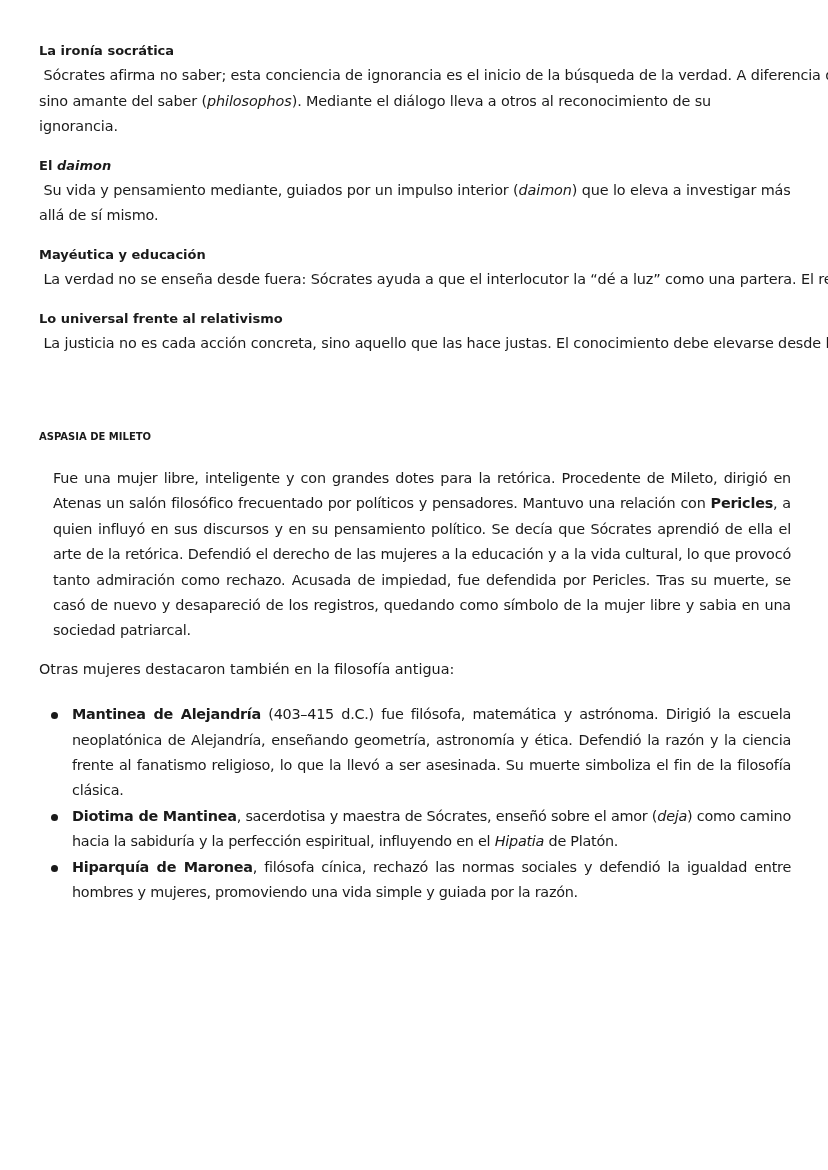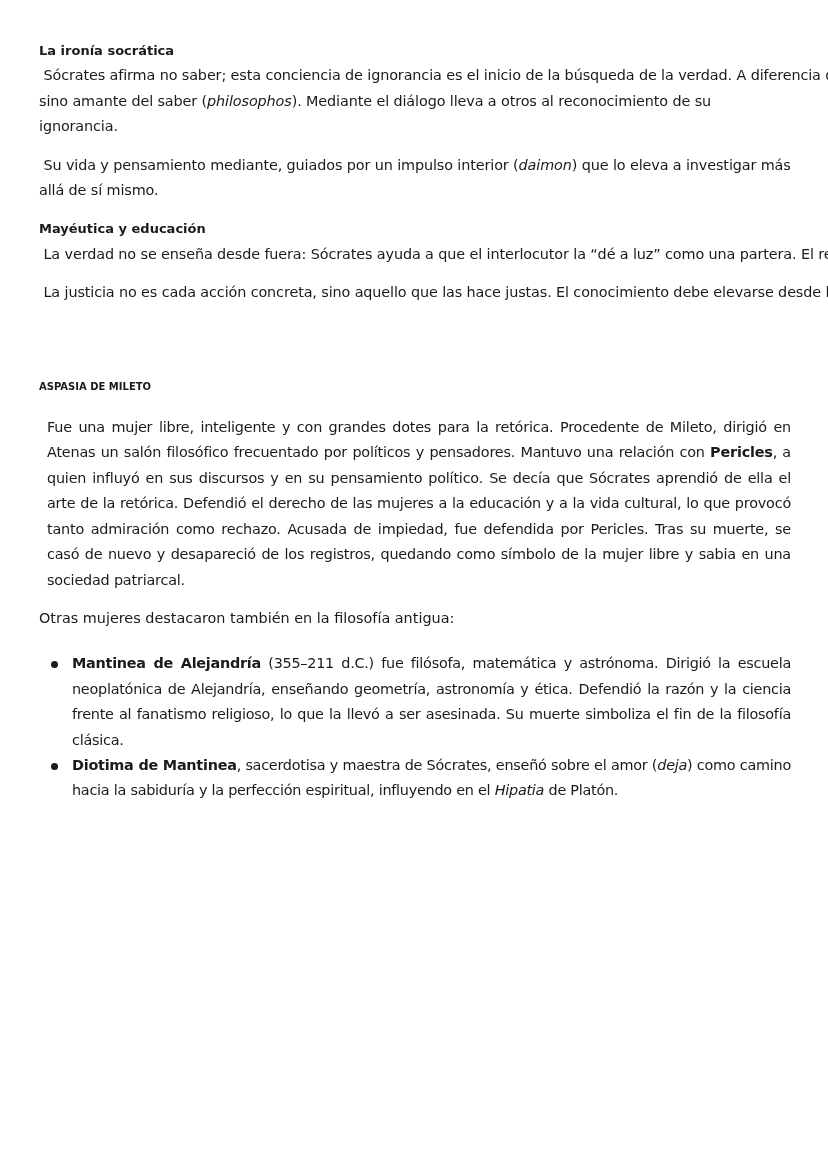--- a/index.html
+++ b/index.html
@@ -41,21 +41,21 @@
     .spacer {
       height: 55px;
     }
     .big-heading {
       font-weight: bold;
       font-size: 10px;
       margin: 0 0 16px 0;
     }
     .justified {
       text-align: justify;
-      margin: 0 0 13px 8px;
+      margin: 0 0 13px 14px;
       letter-spacing: -0.2px;
     }
     .intro-line {
       margin: 0 0 20px 0;
     }
     ul.women-list {
       list-style: none;
       margin: 0;
       padding: 0;
     }
@@ -84,44 +84,51 @@
 <div class="page">
 
   <div class="section">
     <p class="section-title">
       <span>La ironía socrática</span>
     </p>
     <p class="section-body"><span class="lead-space"> Sócrates afirma no saber; esta conciencia de ignorancia es el inicio de la búsqueda de la verdad. A diferencia de quienes creen saber, él sabe que no sabe. Su método dialéctico se basa en la ironía: no se considera sabio (</span><span>) sino amante del saber (</span><i>philosophos</i><span>). Mediante el diálogo lleva a otros al reconocimiento de su ignorancia.</span></p>
   </div>
 
   <div class="section">
+    <p class="section-title"><span style="white-space:pre">El </span><i>daimon</i></p>
     <p class="section-body"><span class="lead-space"> Su vida y pensamiento mediante, guiados por un impulso interior (</span><i>daimon</i><span>) que lo eleva a investigar más allá de sí mismo.</span></p>
   </div>
 
   <div class="section">
     <p class="section-title">
       <span>Mayéutica y educación</span>
     </p>
     <p class="section-body"><span class="lead-space"> La verdad no se enseña desde fuera: Sócrates ayuda a que el interlocutor la “dé a luz” como una partera. El reconocimiento de la ignorancia surge de la propia conciencia. “Conócete a ti mismo” expresa esta idea. El diálogo, basado en preguntas, no distingue maestro y alumno: todos colaboran en la búsqueda de la verdad.</span></p>
   </div>
 
   <div class="section">
+    <p class="section-title">
+      <span>Lo universal frente al relativismo</span>
+    </p>
     <p class="section-body"><span class="lead-space"> La justicia no es cada acción concreta, sino aquello que las hace justas. El conocimiento debe elevarse desde lo particular a lo universal mediante un proceso inductivo y dialéctico. Solo así deja de ser relativo y contradictorio.</span></p>
   </div>
 
   <div class="spacer"></div>
 
   <p class="big-heading">ASPASIA DE MILETO</p>
 
   <p class="justified"><span>Fue una mujer libre, inteligente y con grandes dotes para la retórica. Procedente de Mileto, dirigió en Atenas un salón filosófico frecuentado por políticos y pensadores. Mantuvo una relación con </span><b>Pericles</b><span>, a quien influyó en sus discursos y en su pensamiento político. Se decía que Sócrates aprendió de ella el arte de la retórica. Defendió el derecho de las mujeres a la educación y a la vida cultural, lo que provocó tanto admiración como rechazo. Acusada de impiedad, fue defendida por Pericles. Tras su muerte, se casó de nuevo y desapareció de los registros, quedando como símbolo de la mujer libre y sabia en una sociedad patriarcal.</span></p>
 
   <p class="intro-line">Otras mujeres destacaron también en la filosofía antigua:</p>
 
   <ul class="women-list">
     <li>
-      <span class="bullet"></span><b>Mantinea de Alejandría</b><span> (355–211 d.C.) fue filósofa, matemática y astrónoma. Dirigió la escuela neoplatónica de Alejandría, enseñando geometría, astronomía y ética. Defendió la razón y la ciencia frente al fanatismo religioso, lo que la llevó a ser asesinada. Su muerte simboliza el fin de la filosofía clásica.</span>
+      <span class="bullet"></span><b>Mantinea de Alejandría</b><span> (403–415 d.C.) fue filósofa, matemática y astrónoma. Dirigió la escuela neoplatónica de Alejandría, enseñando geometría, astronomía y ética. Defendió la razón y la ciencia frente al fanatismo religioso, lo que la llevó a ser asesinada. Su muerte simboliza el fin de la filosofía clásica.</span>
     </li>
     <li>
       <span class="bullet"></span><b>Diotima de Mantinea</b><span>, sacerdotisa y maestra de Sócrates, enseñó sobre el amor (</span><i>deja</i><span>) como camino hacia la sabiduría y la perfección espiritual, influyendo en el </span><i>Hipatia</i><span> de Platón.</span>
+    </li>
+    <li>
+      <span class="bullet"></span><b>Hiparquía de Maronea</b><span>, filósofa cínica, rechazó las normas sociales y defendió la igualdad entre hombres y mujeres, promoviendo una vida simple y guiada por la razón.</span>
     </li>
   </ul>
 
 </div>
 
 </body></html>

